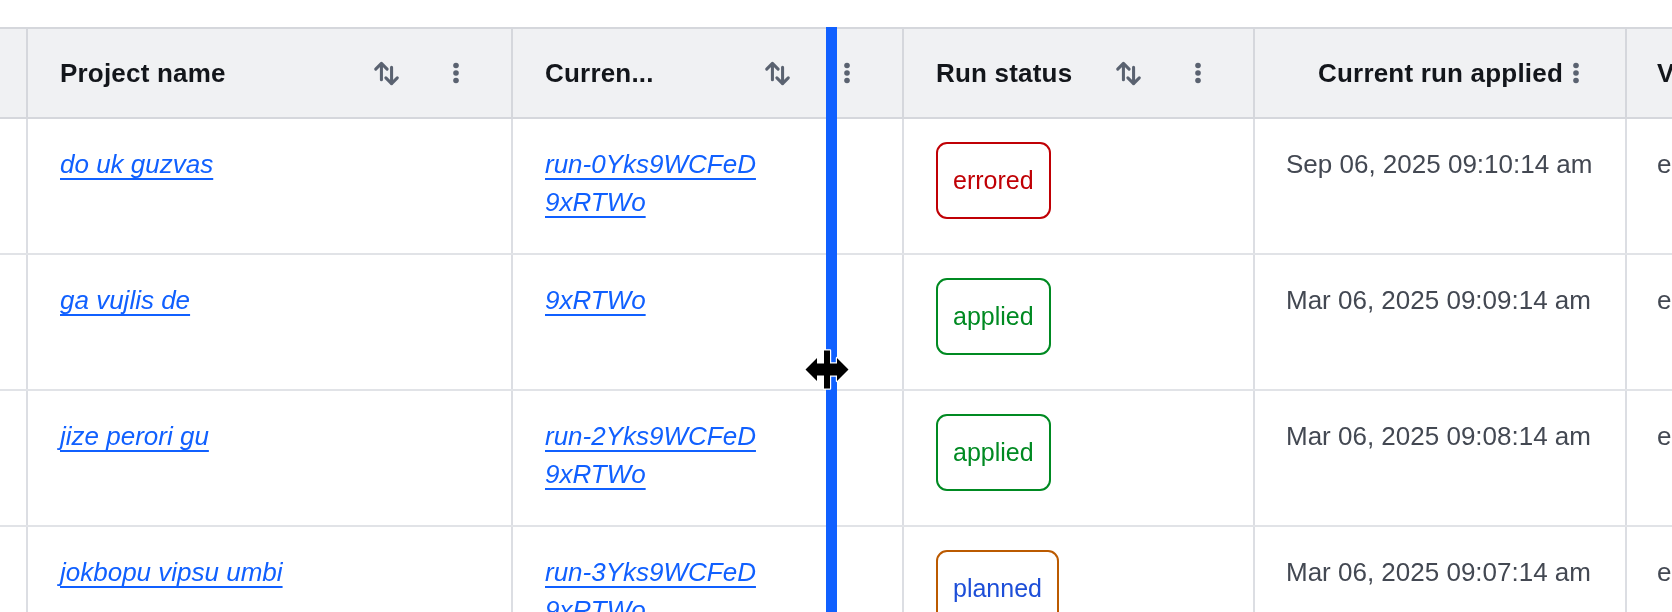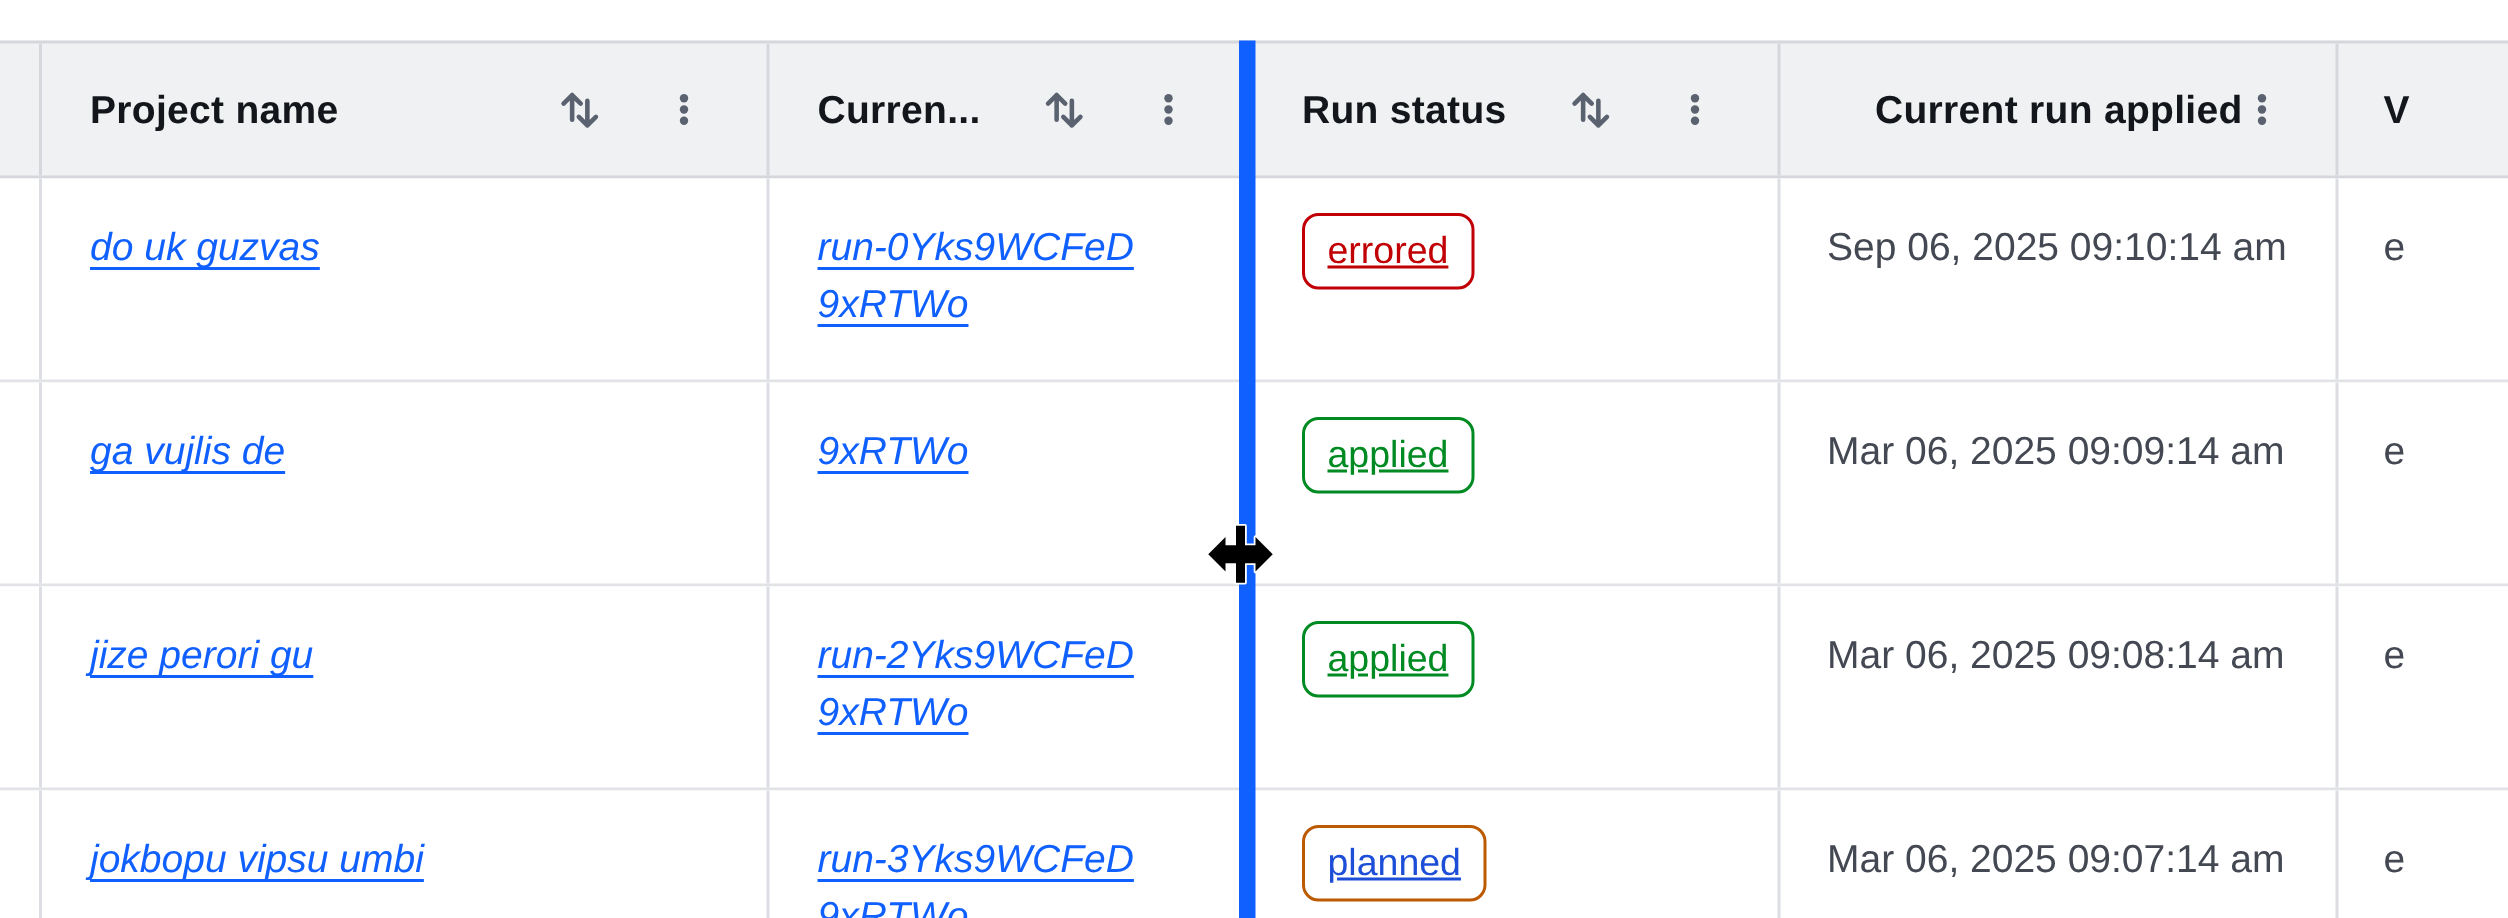--- a/index.html
+++ b/index.html
@@ -42,35 +42,35 @@
     border-bottom:2px solid var(--row-border);
   }
   .cell{
     border-right:2px solid var(--cell-vborder);
     padding:26px 24px 0 32px;flex:none;overflow:hidden;
     font-size:26px;line-height:38px;color:var(--body-text);
   }
   .cell.last{border-right:none;flex:1;padding-left:30px;}
   .w-select{width:28px;padding:0;}
   .w-project{width:485px;}
-  .w-run{width:323px;}
+  .w-run{width:391px;}
   .w-status{width:351px;}
   .w-applied{width:372px;padding-left:31px;}
   a.tlink{
     color:var(--link);text-decoration:underline;
     text-decoration-thickness:2px;text-underline-offset:5px;
     display:inline-block;
     font-style:italic;
   }
   .runline{display:block;}
   .badge{
     display:inline-block;margin-top:-3px;
     font-size:25px;line-height:31px;
-    padding:8px 15px;border:2.5px solid currentColor;border-radius:11px;
-    background:#fff;white-space:nowrap;text-decoration:underline;
+    padding:21px 15px;border:2.5px solid currentColor;border-radius:11px;
+    background:#fff;white-space:nowrap;
   }
   .resize-bar{
     position:absolute;left:826px;top:27px;width:11px;height:585px;
     background:var(--link);z-index:5;
   }
   .resize-cursor{position:absolute;left:804px;top:349px;z-index:6;}
   svg{display:block;}
 </style>
 </head>
 <body>

